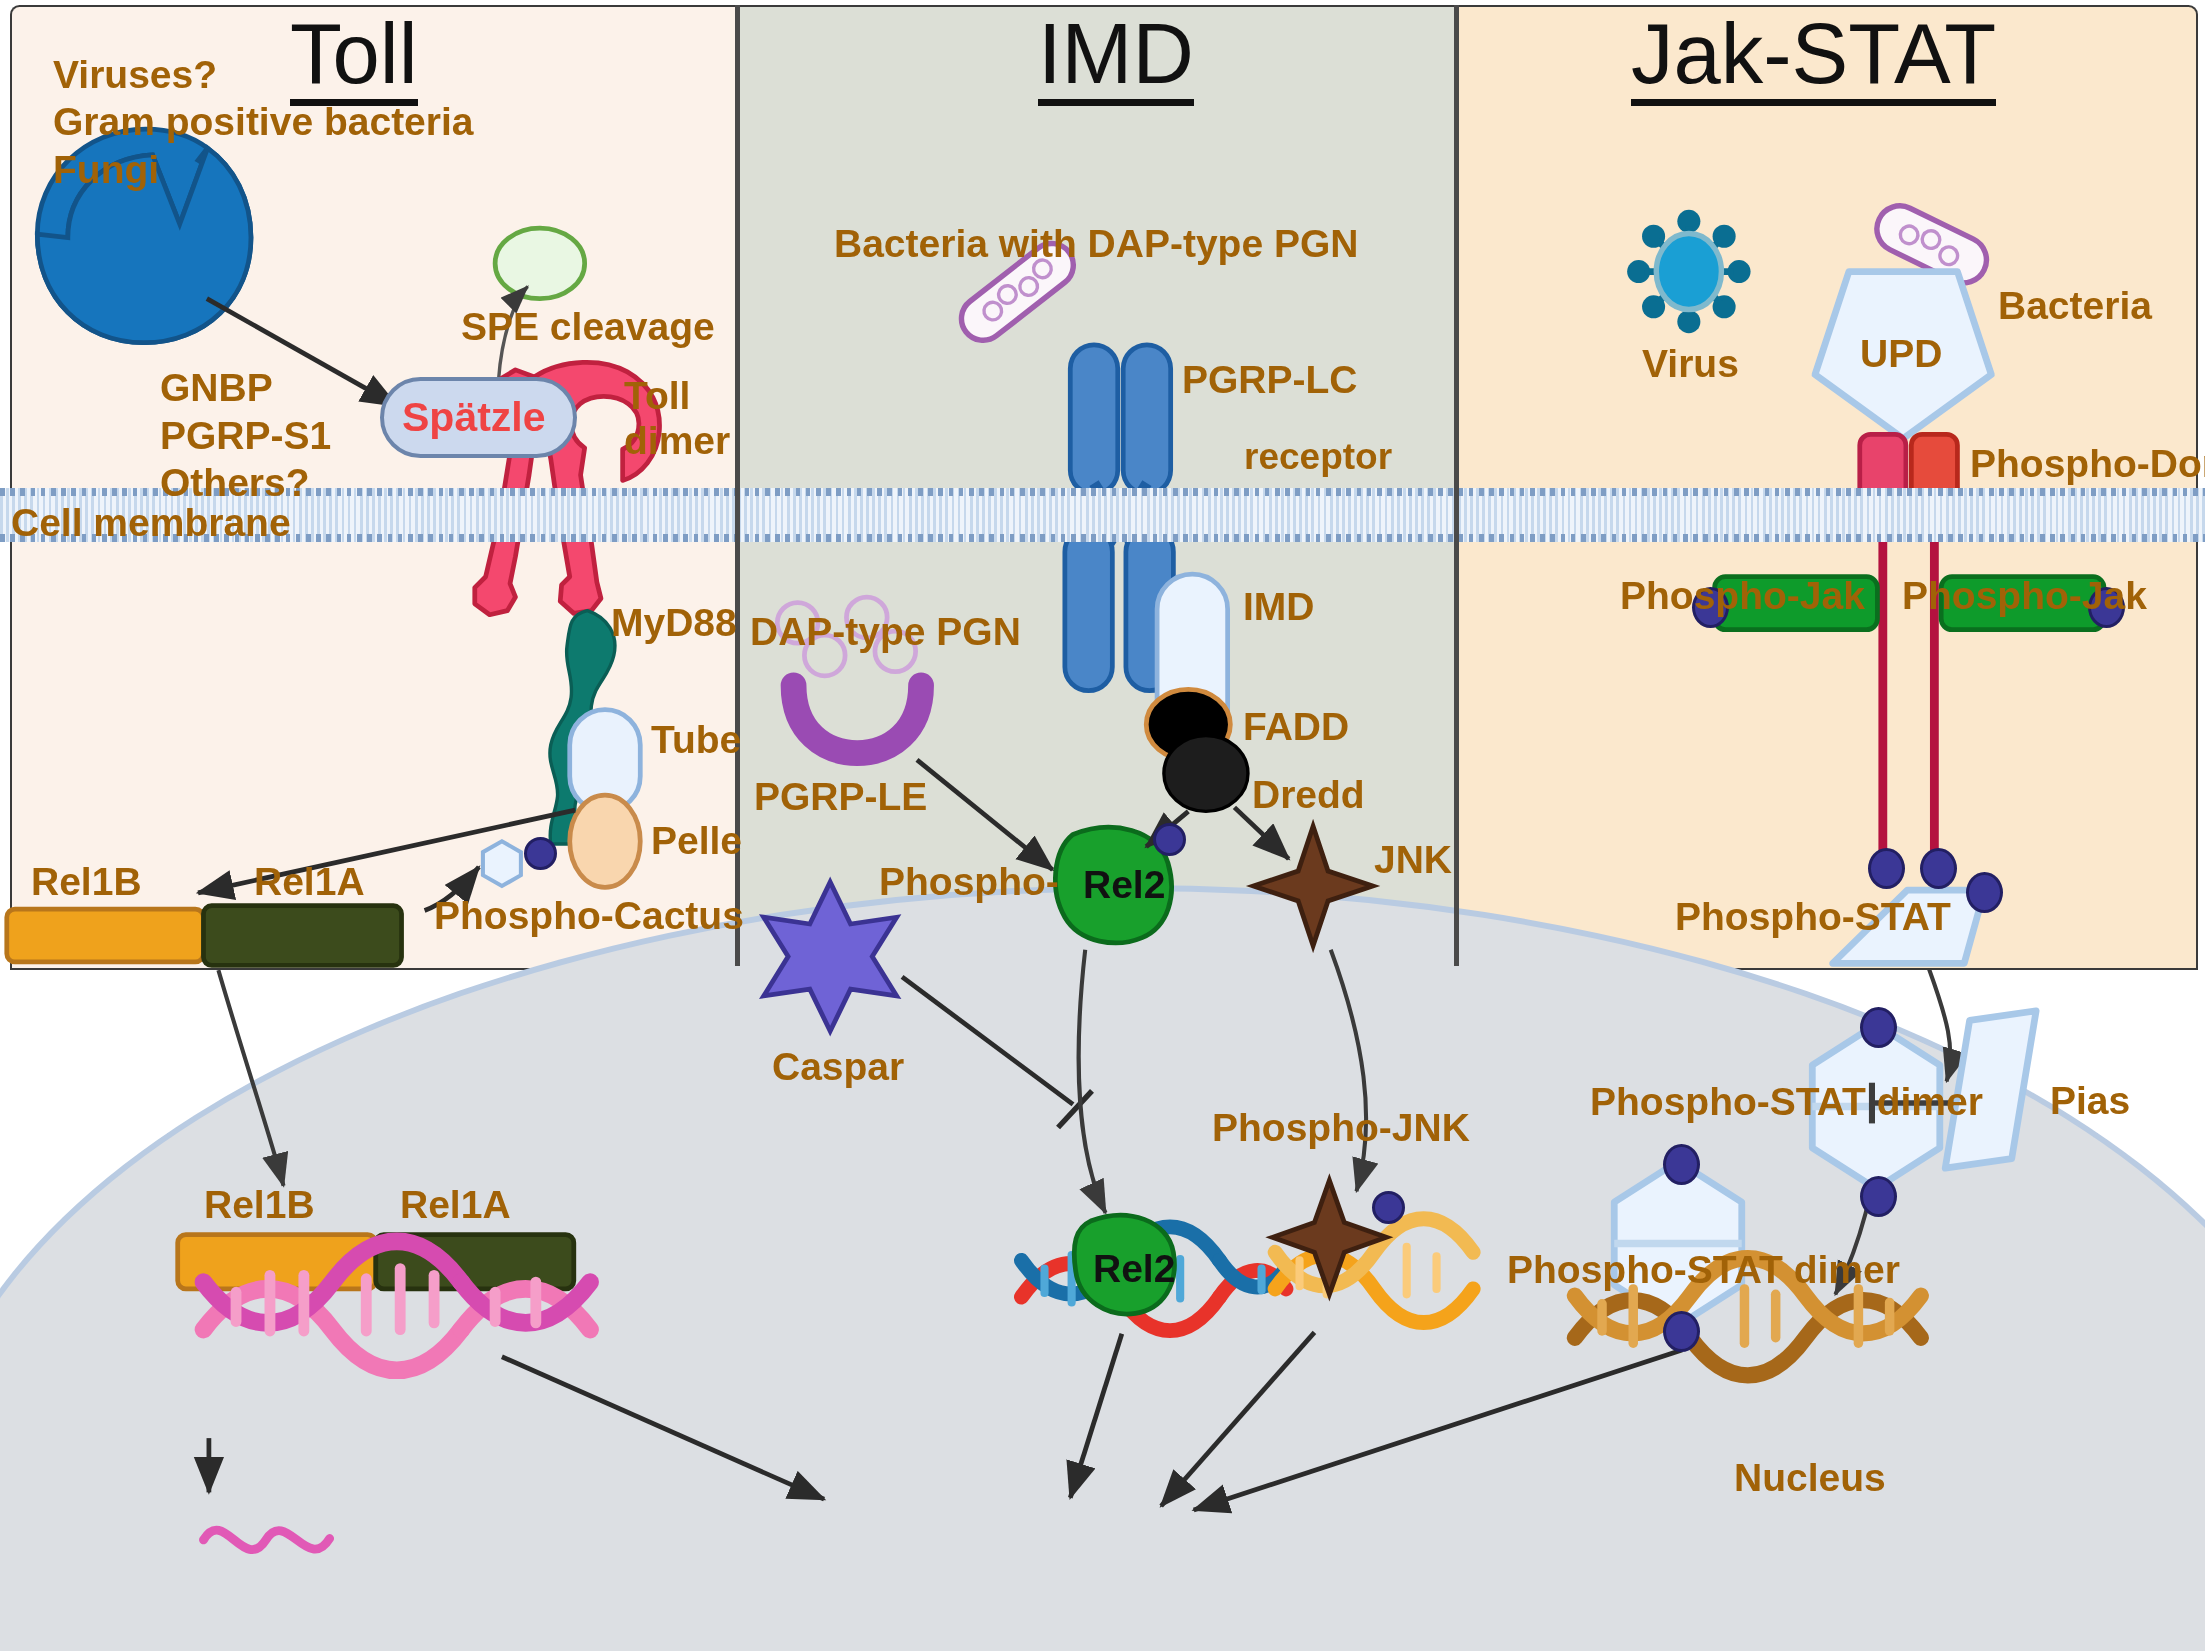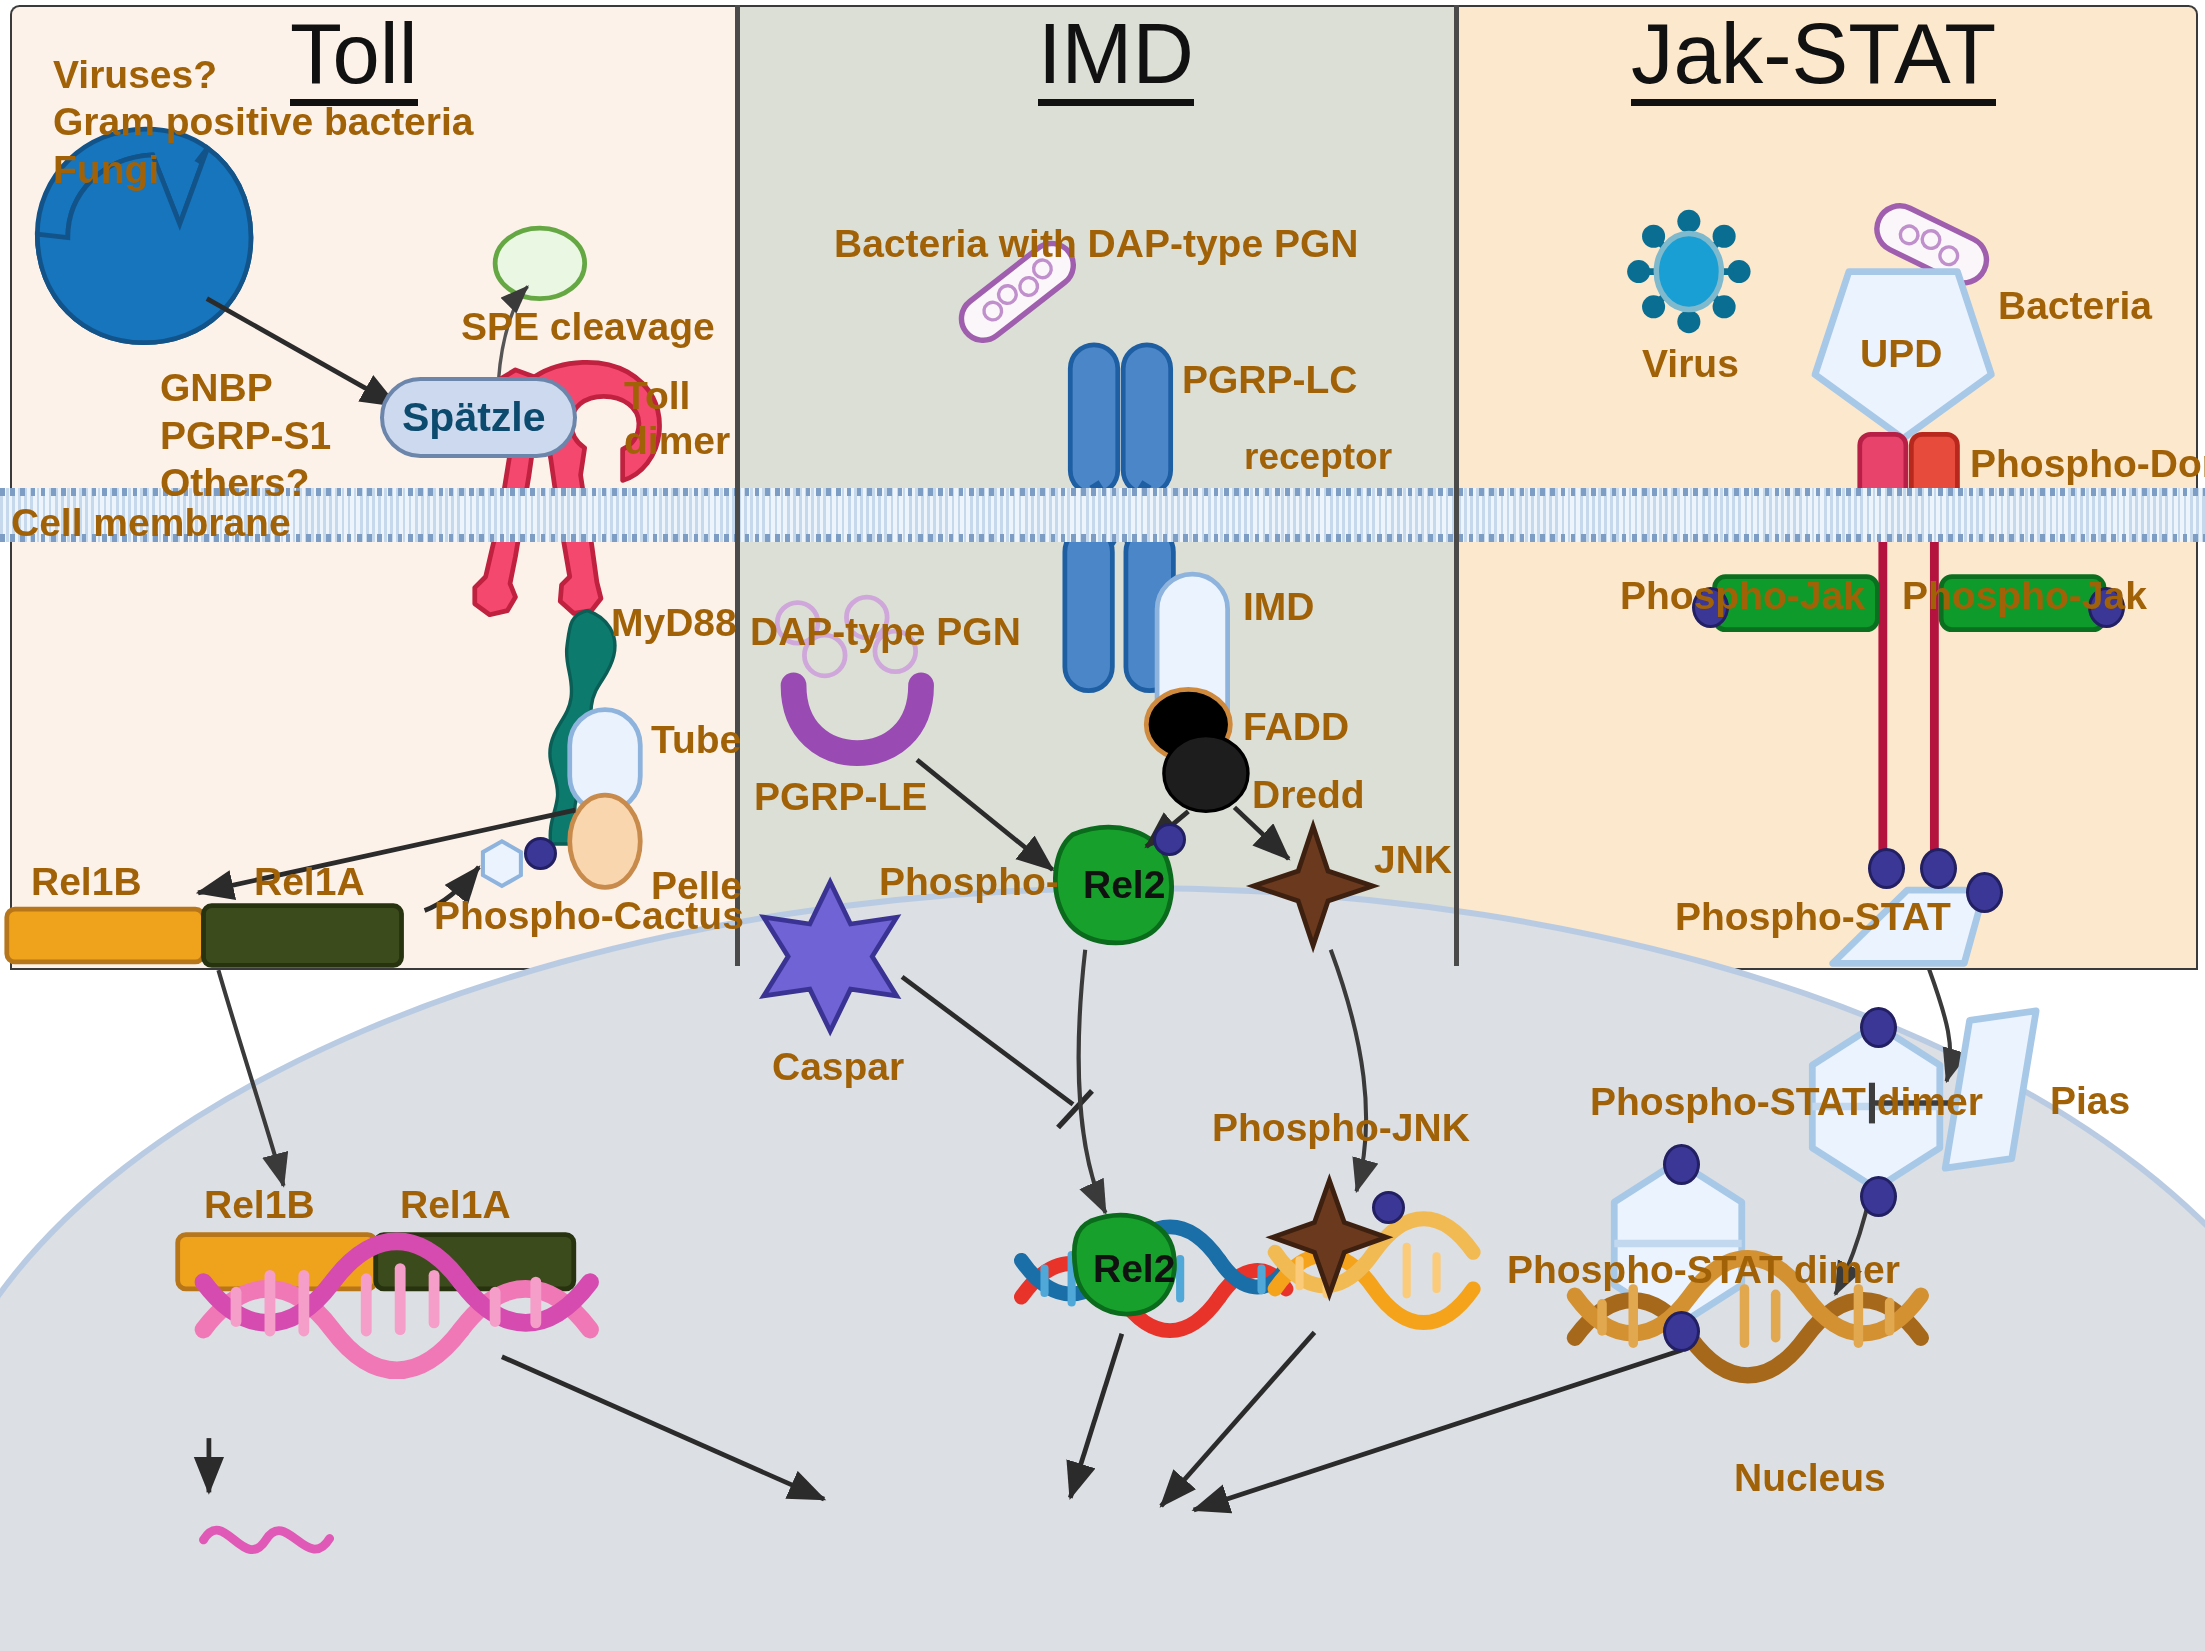--- a/index.html
+++ b/index.html
@@ -325,42 +325,42 @@
   <div class="pdot" style="left:2088px;top:587px;width:31px;height:35px;"></div>
   <div class="pdot" style="left:1868px;top:848px;width:31px;height:35px;"></div>
   <div class="pdot" style="left:1920px;top:848px;width:31px;height:35px;"></div>
   <div class="pdot" style="left:1966px;top:872px;width:31px;height:35px;"></div>
   <div class="pdot" style="left:1860px;top:1007px;width:31px;height:35px;"></div>
   <div class="pdot" style="left:1860px;top:1176px;width:31px;height:35px;"></div>
   <div class="pdot" style="left:1663px;top:1144px;width:31px;height:35px;"></div>
   <div class="pdot" style="left:1663px;top:1311px;width:31px;height:35px;"></div>
 
   <div class="shape pill" style="left:380px;top:377px;width:197px;height:81px;background:#ccd9ee;border:4.7px solid #6c85ab;z-index:33;"></div>
-  <div class="lbl" style="left:402px;top:395px;font-size:41px;color:#0c4a6e;z-index:62;">Spätzle</div>
+  <div class="lbl" style="left:402px;top:395px;font-size:41px;color:#ef4444;z-index:62;">Spätzle</div>
 
   <div class="title" style="left:290px;top:11px;font-size:85px;">Toll</div>
   <div class="title" style="left:1038px;top:11px;font-size:85px;">IMD</div>
   <div class="title" style="left:1631px;top:11px;font-size:85px;">Jak-STAT</div>
 
   <div class="lbl" style="left:53px;top:53px;font-size:39px;">Viruses?</div>
   <div class="lbl" style="left:53px;top:100px;font-size:39px;">Gram positive bacteria</div>
   <div class="lbl" style="left:53px;top:148px;font-size:39px;">Fungi</div>
 
   <div class="lbl" style="left:160px;top:366px;font-size:39px;">GNBP</div>
   <div class="lbl" style="left:160px;top:414px;font-size:39px;">PGRP-S1</div>
   <div class="lbl" style="left:160px;top:461px;font-size:39px;">Others?</div>
 
   <div class="lbl" style="left:461px;top:305px;font-size:39px;">SPE cleavage</div>
 
   <div class="lbl" style="left:624px;top:374px;font-size:39px;">Toll</div>
   <div class="lbl" style="left:624px;top:419px;font-size:39px;">dimer</div>
 
   <div class="lbl" style="left:611px;top:601px;font-size:39px;">MyD88</div>
   <div class="lbl" style="left:651px;top:718px;font-size:39px;">Tube</div>
-  <div class="lbl" style="left:651px;top:864px;font-size:39px;">Pelle</div>
+  <div class="lbl" style="left:651px;top:819px;font-size:39px;">Pelle</div>
   <div class="lbl" style="left:434px;top:894px;font-size:39px;">Phospho-Cactus</div>
 
   <div class="lbl" style="left:31px;top:860px;font-size:39px;">Rel1B</div>
   <div class="lbl" style="left:254px;top:860px;font-size:39px;">Rel1A</div>
   <div class="lbl" style="left:204px;top:1183px;font-size:39px;">Rel1B</div>
   <div class="lbl" style="left:400px;top:1183px;font-size:39px;">Rel1A</div>
 
   <div class="lbl" style="left:11px;top:501px;font-size:39px;z-index:62;">Cell membrane</div>
 
   <div class="lbl" style="left:834px;top:222px;font-size:39px;">Bacteria with DAP-type PGN</div>

